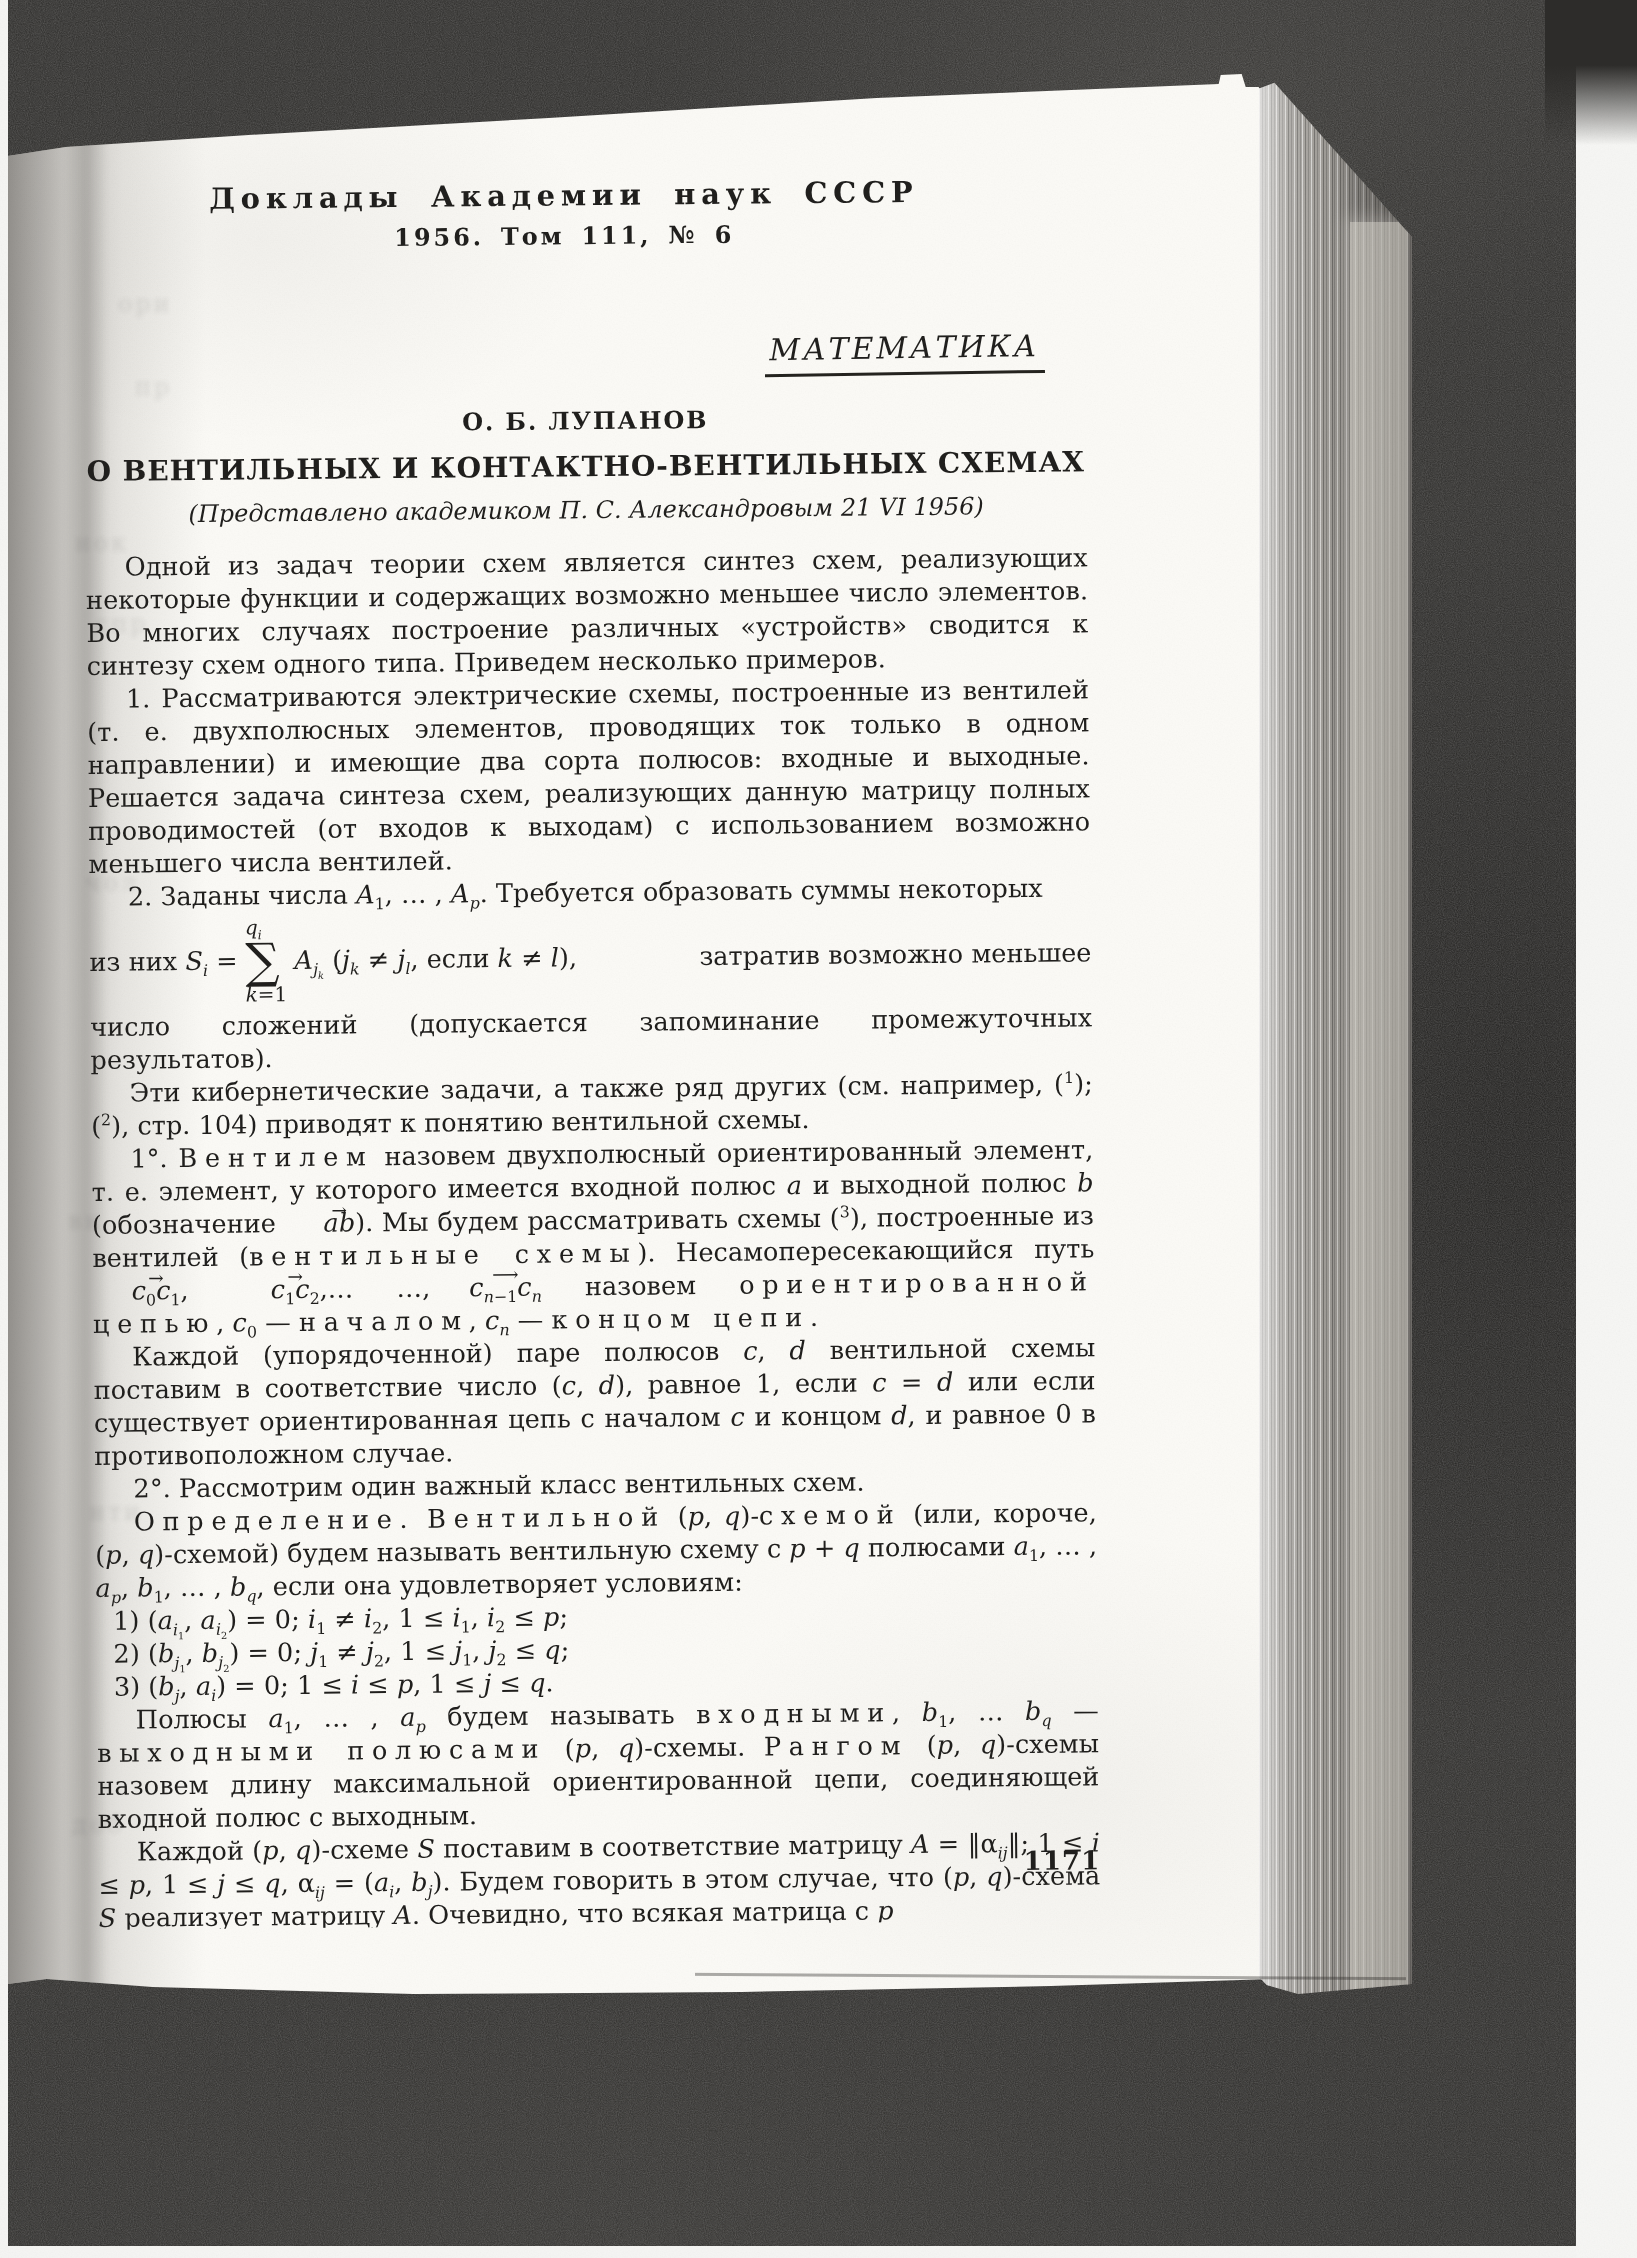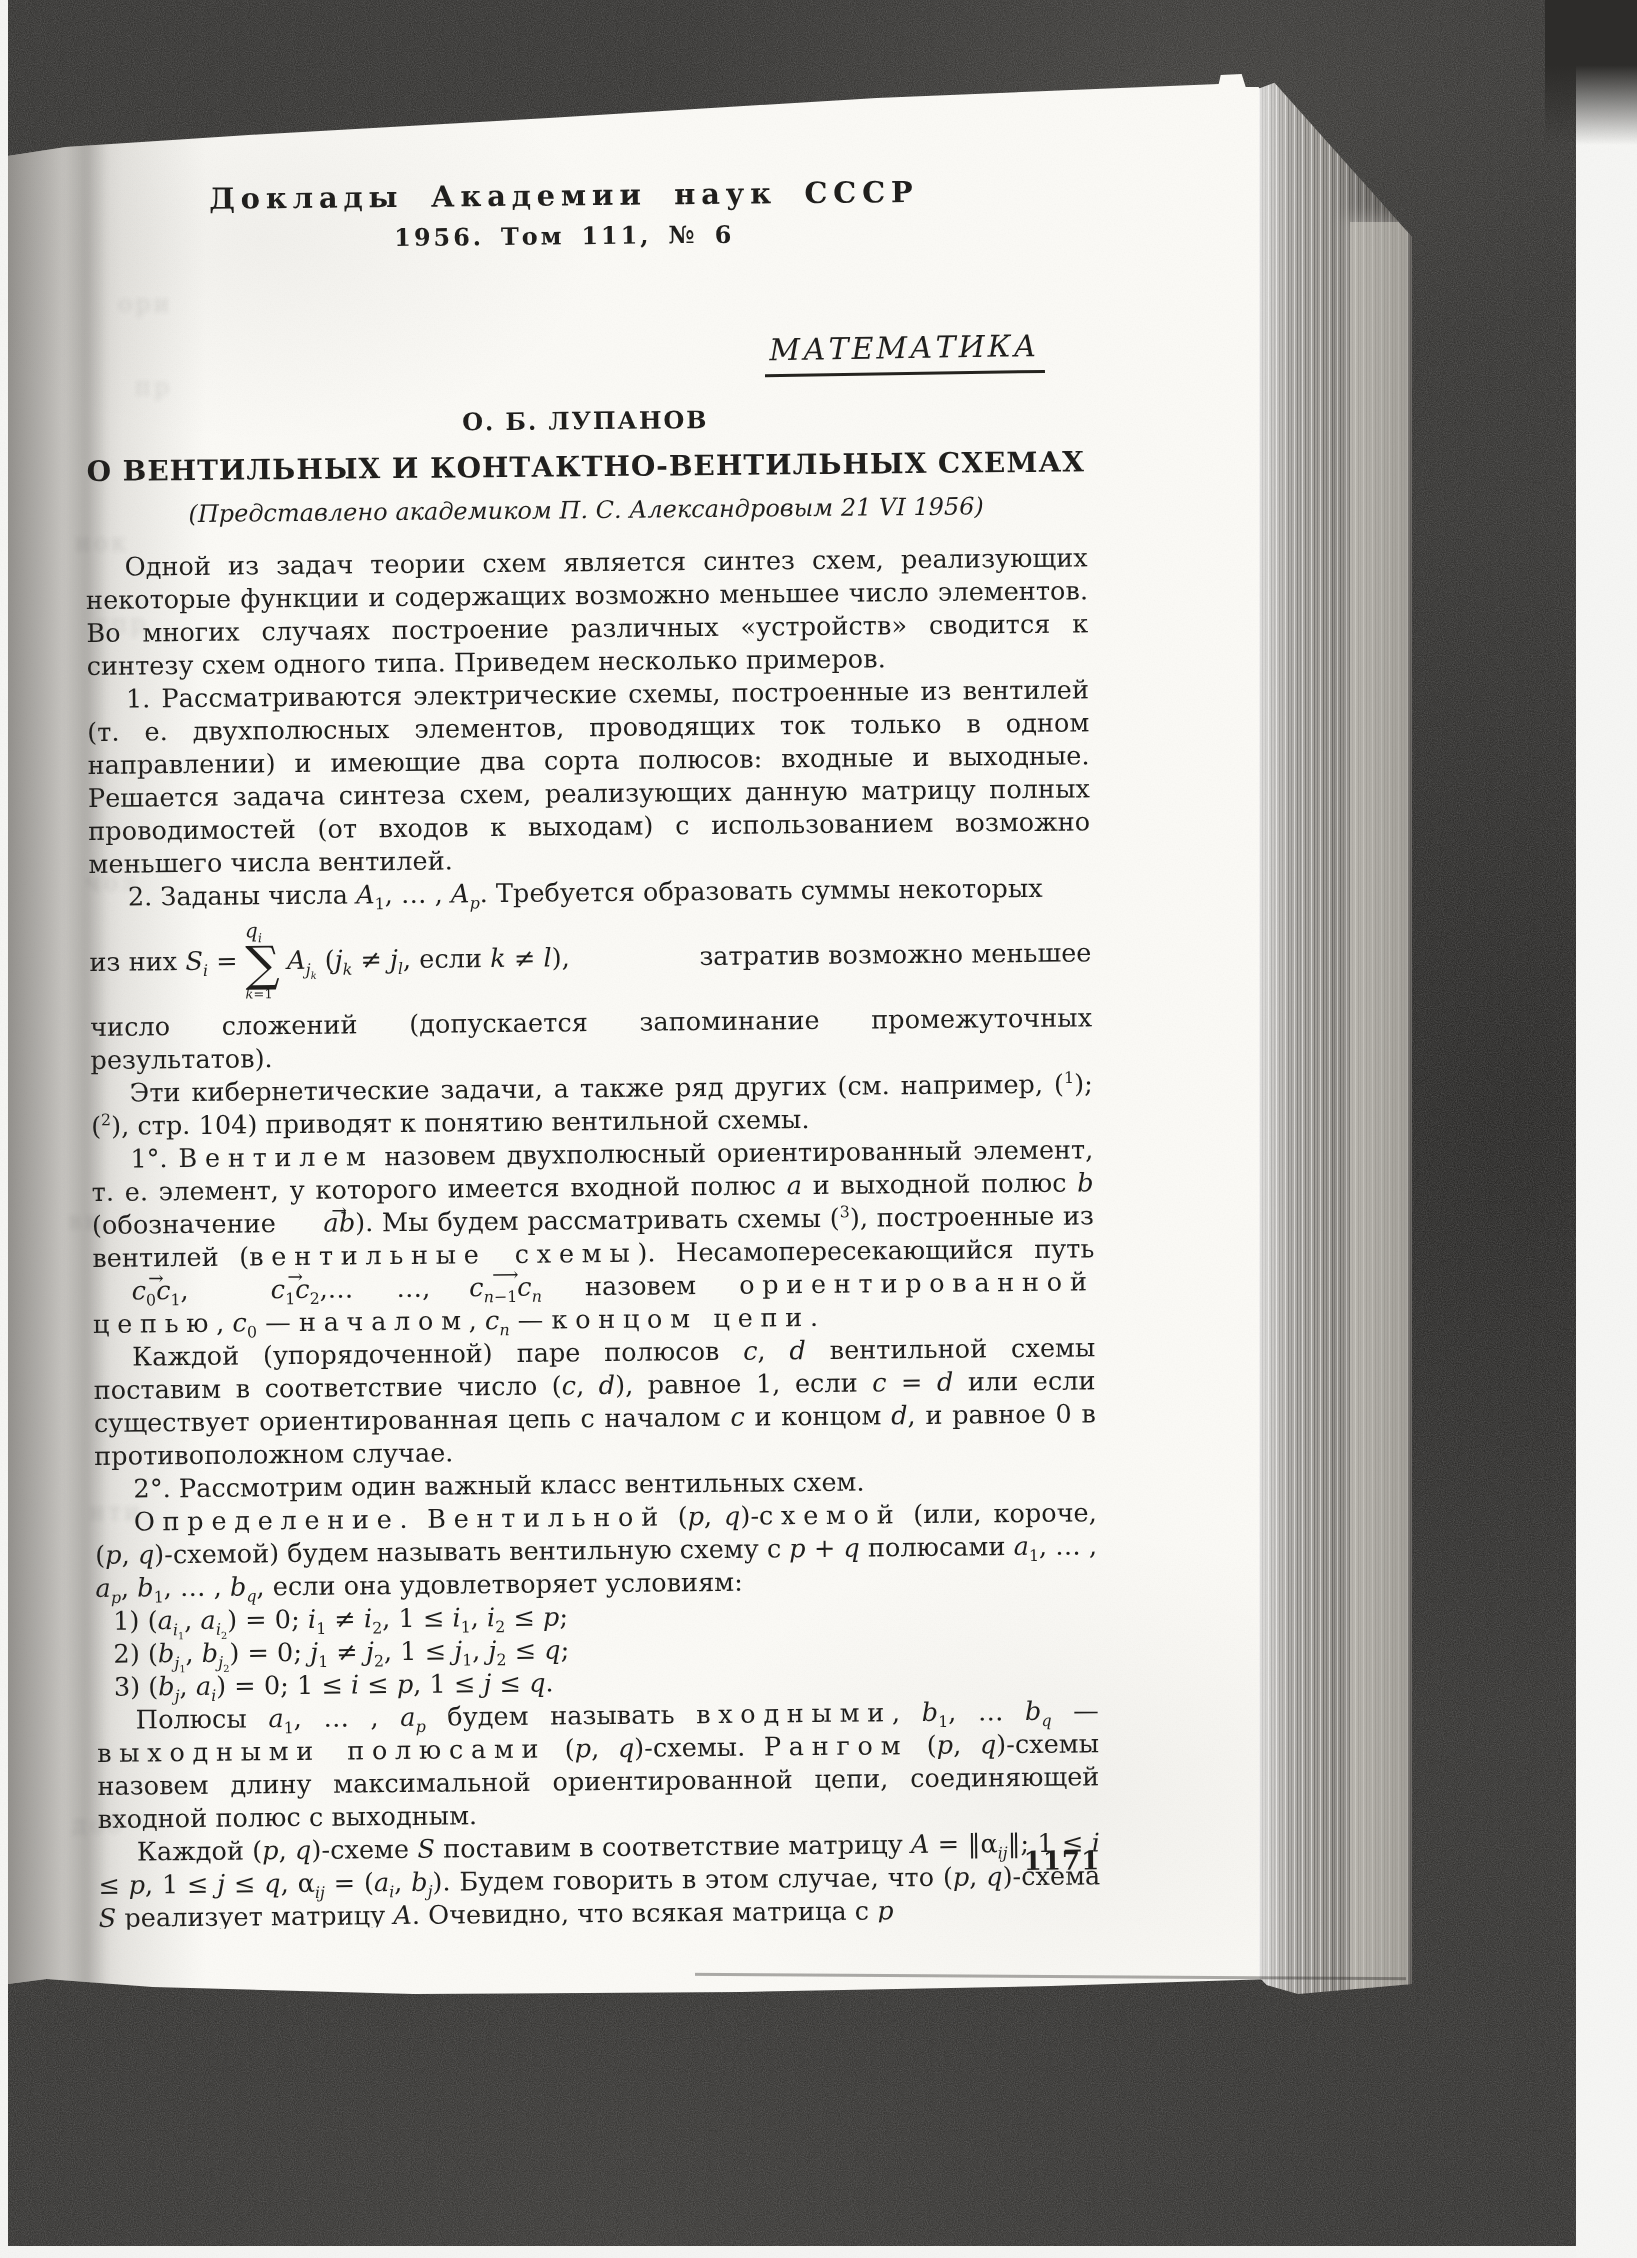--- a/index.html
+++ b/index.html
@@ -98,21 +98,21 @@
   .vec{position:relative;display:inline-block;}
   .vec .arr{position:absolute;left:50%;transform:translateX(-50%);top:-.70em;
     font-size:.72em;letter-spacing:0;font-style:normal;}
   
   .frow{display:flex;align-items:center;justify-content:space-between;height:97px;}
   .fleft{display:flex;align-items:center;}
   .fpart{white-space:nowrap;}
   .sum{display:inline-flex;flex-direction:column;align-items:flex-start;line-height:1;margin:0 7.7px;}
   .sum .stop{font-size:20px;margin-bottom:1px;}
   .sum .sigma{font-size:48px;line-height:.92;}
-  .sum .sbot{font-size:13px;margin-top:1.9px;}
+  .sum .sbot{font-size:20px;margin-top:1.9px;}
   .pageno{position:absolute;top:1672px;left:0;width:100%;text-align:right;
     font-size:26px;font-weight:600;letter-spacing:1px;}
 </style>
 </head>
 <body>
 
 <div class="backdrop">
   <svg class="grain grain-dark" preserveAspectRatio="none" viewBox="0 0 1624 2326" width="1568" height="2246">
     <filter id="gA">
         <feTurbulence type="fractalNoise" baseFrequency="0.9" numOctaves="2" seed="7" stitchTiles="stitch"></feTurbulence>

